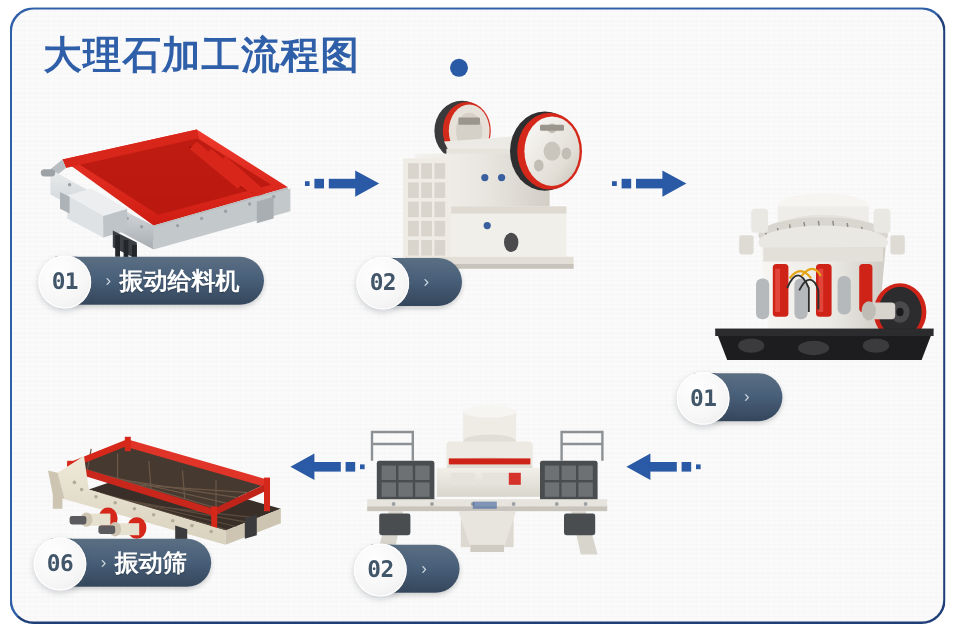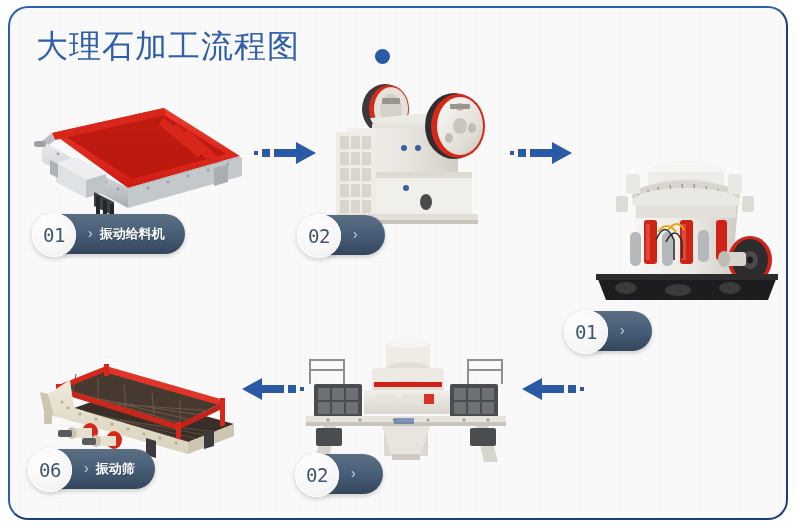--- a/index.html
+++ b/index.html
@@ -22,21 +22,21 @@
       repeating-linear-gradient(0deg, rgba(0,0,0,0.012) 0px, rgba(0,0,0,0.012) 1px, rgba(255,255,255,0) 1px, rgba(255,255,255,0) 4px),
       repeating-linear-gradient(90deg, rgba(0,0,0,0.008) 0px, rgba(0,0,0,0.008) 1px, rgba(255,255,255,0) 1px, rgba(255,255,255,0) 5px),
       #fafafa;
     box-sizing:border-box;
     overflow:hidden;
   }
 
   
   .title{
     position:absolute;left:26px;top:22px;
-    font-size:32px;font-weight:normal;color:#2f5fa8;
+    font-size:32px;font-weight:bold;color:#2f5fa8;
     letter-spacing:1px;line-height:1;
     white-space:nowrap;
   }
   .title-dot{
     position:absolute;left:365px;top:41px;
     width:15px;height:15px;border-radius:50%;
     background:#2a5aa5;
     box-shadow:1px 1px 0 rgba(255,255,255,0.8);
   }
 
@@ -44,21 +44,21 @@
   .step{position:absolute;height:44px;}
   .badge{
     position:absolute;left:0;top:0;
     width:44px;height:44px;border-radius:50%;
     background:radial-gradient(circle at 38% 32%, #ffffff 0%, #f6f6f6 60%, #e9e9e9 100%);
     box-shadow:0 2px 5px rgba(80,90,105,0.28), inset 0 0 0 1px rgba(255,255,255,0.9);
     display:flex;align-items:center;justify-content:center;
     z-index:3;
   }
   .badge-num{
-    font-size:19px;font-weight:normal;color:#42566a;
+    font-size:19px;font-weight:bold;color:#42566a;
     font-family:"DejaVu Sans Mono","Liberation Mono",monospace;
     letter-spacing:-0.5px;
   }
   .pill{
     position:absolute;left:30px;top:1px;height:40px;
     border-radius:0 20px 20px 0;
     background:linear-gradient(180deg,#5b6f83 0%,#49607a 45%,#34465b 100%);
     box-shadow:0 2px 4px rgba(0,0,0,0.18);
     display:flex;align-items:center;
     padding:0 20px 0 26px;
@@ -69,21 +69,21 @@
     content:"";position:absolute;left:-16px;top:0;
     border-style:solid;
     border-width:0 18px 26px 0;
     border-color:transparent #4a6078 transparent transparent;
   }
   .pill .chev{
     color:#cfd8e0;font-size:14px;margin-right:7px;line-height:1;
     transform:translateY(-1px);
   }
   .pill .txt{
-    color:#ffffff;font-size:13px;font-weight:bold;white-space:nowrap;
+    color:#ffffff;font-size:20px;font-weight:bold;white-space:nowrap;
     text-shadow:0 1px 1px rgba(0,0,0,0.25);
   }
 
   
   .arrow{position:absolute;height:26px;}
   .arrow svg{display:block;}
 
   
   .machine{position:absolute;}
 </style>

